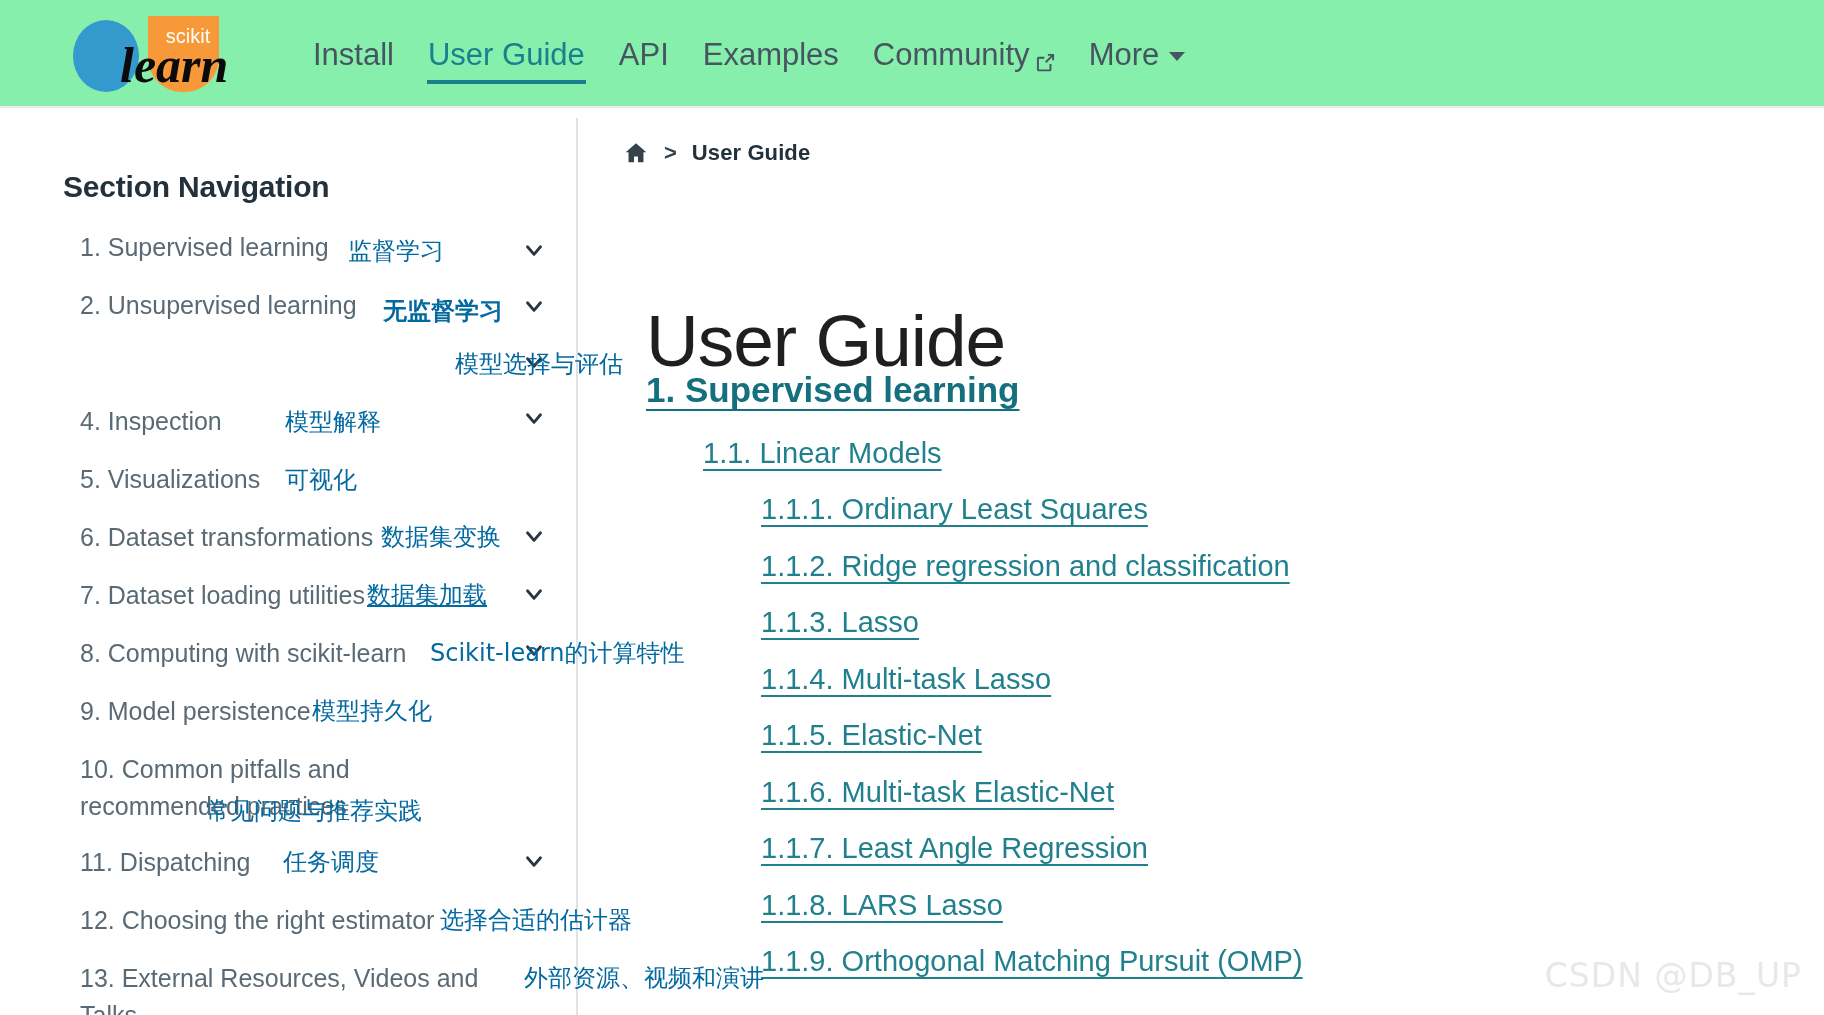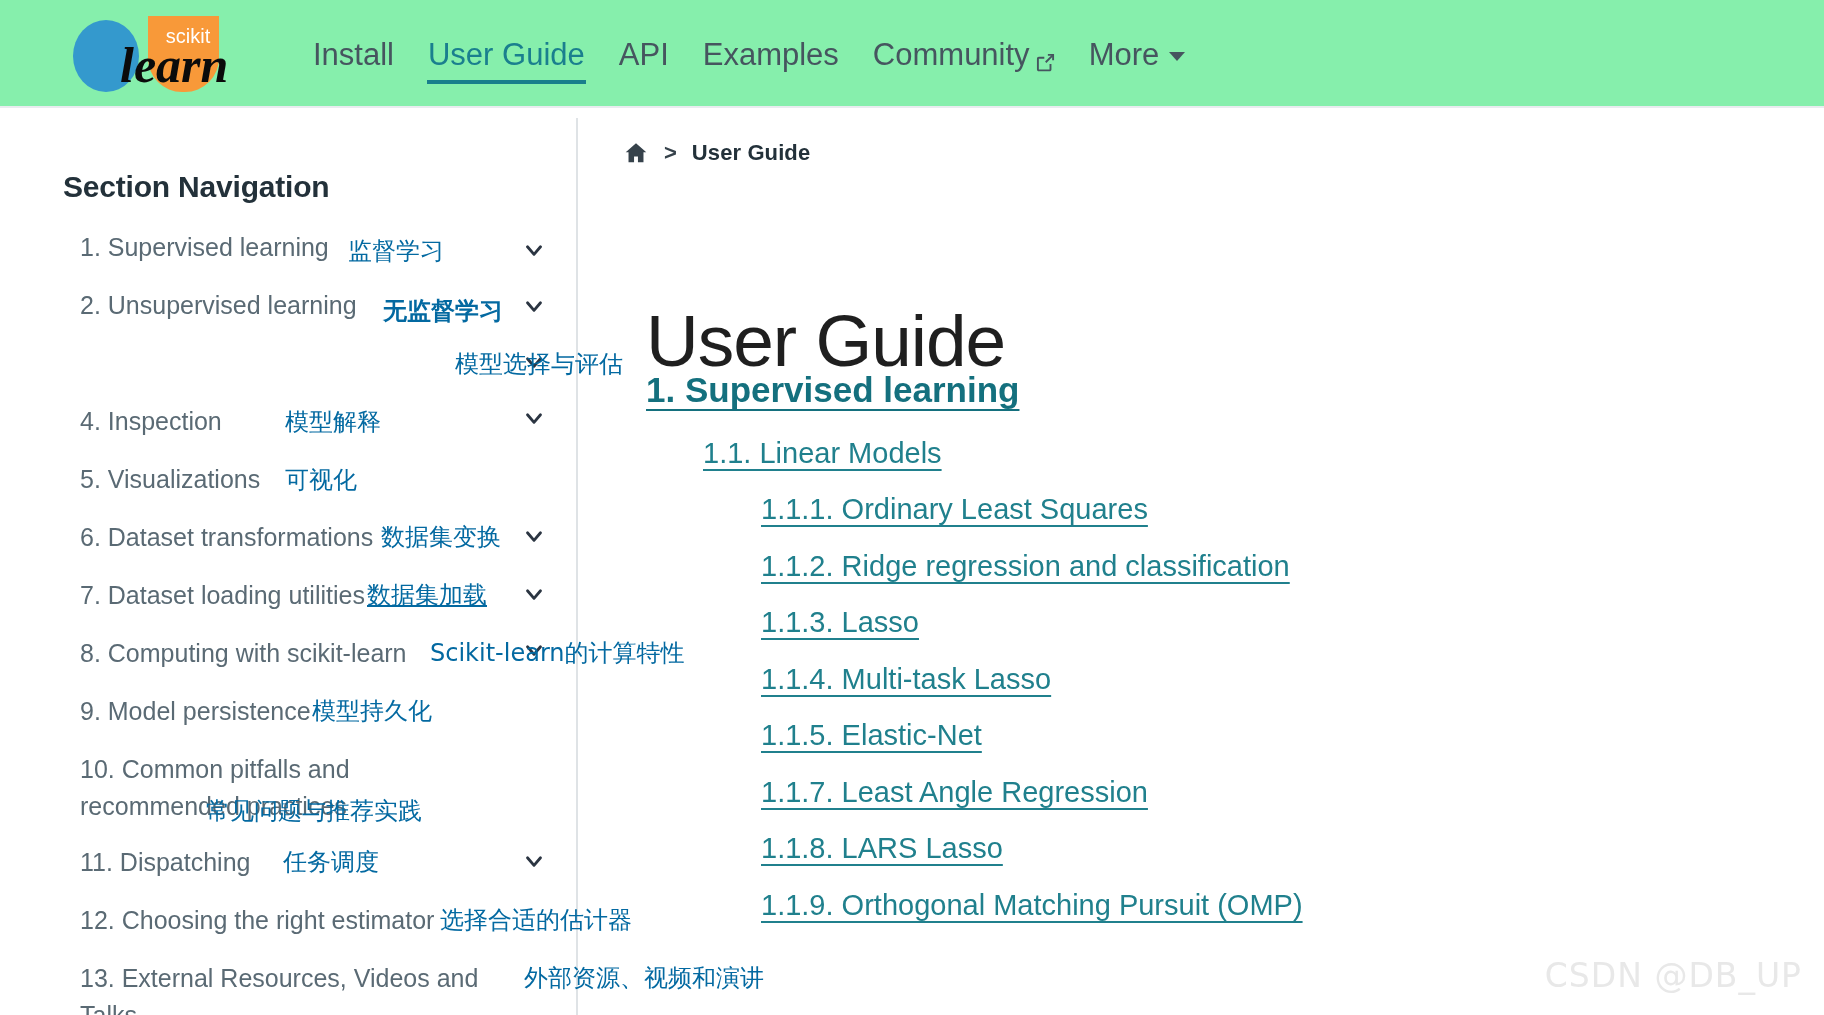--- a/index.html
+++ b/index.html
@@ -428,20 +428,23 @@
     <div class="toc-l3-row">
       <a class="toc-l3" href="#">1.1.3. Lasso</a>
     </div>
     <div class="toc-l3-row">
       <a class="toc-l3" href="#">1.1.4. Multi-task Lasso</a>
     </div>
     <div class="toc-l3-row">
       <a class="toc-l3" href="#">1.1.5. Elastic-Net</a>
     </div>
     <div class="toc-l3-row">
+      <a class="toc-l3" href="#">1.1.6. Multi-task Elastic-Net</a>
+    </div>
+    <div class="toc-l3-row">
       <a class="toc-l3" href="#">1.1.7. Least Angle Regression</a>
     </div>
     <div class="toc-l3-row">
       <a class="toc-l3" href="#">1.1.8. LARS Lasso</a>
     </div>
     <div class="toc-l3-row">
       <a class="toc-l3" href="#">1.1.9. Orthogonal Matching Pursuit (OMP)</a>
     </div>
 
   </div>

